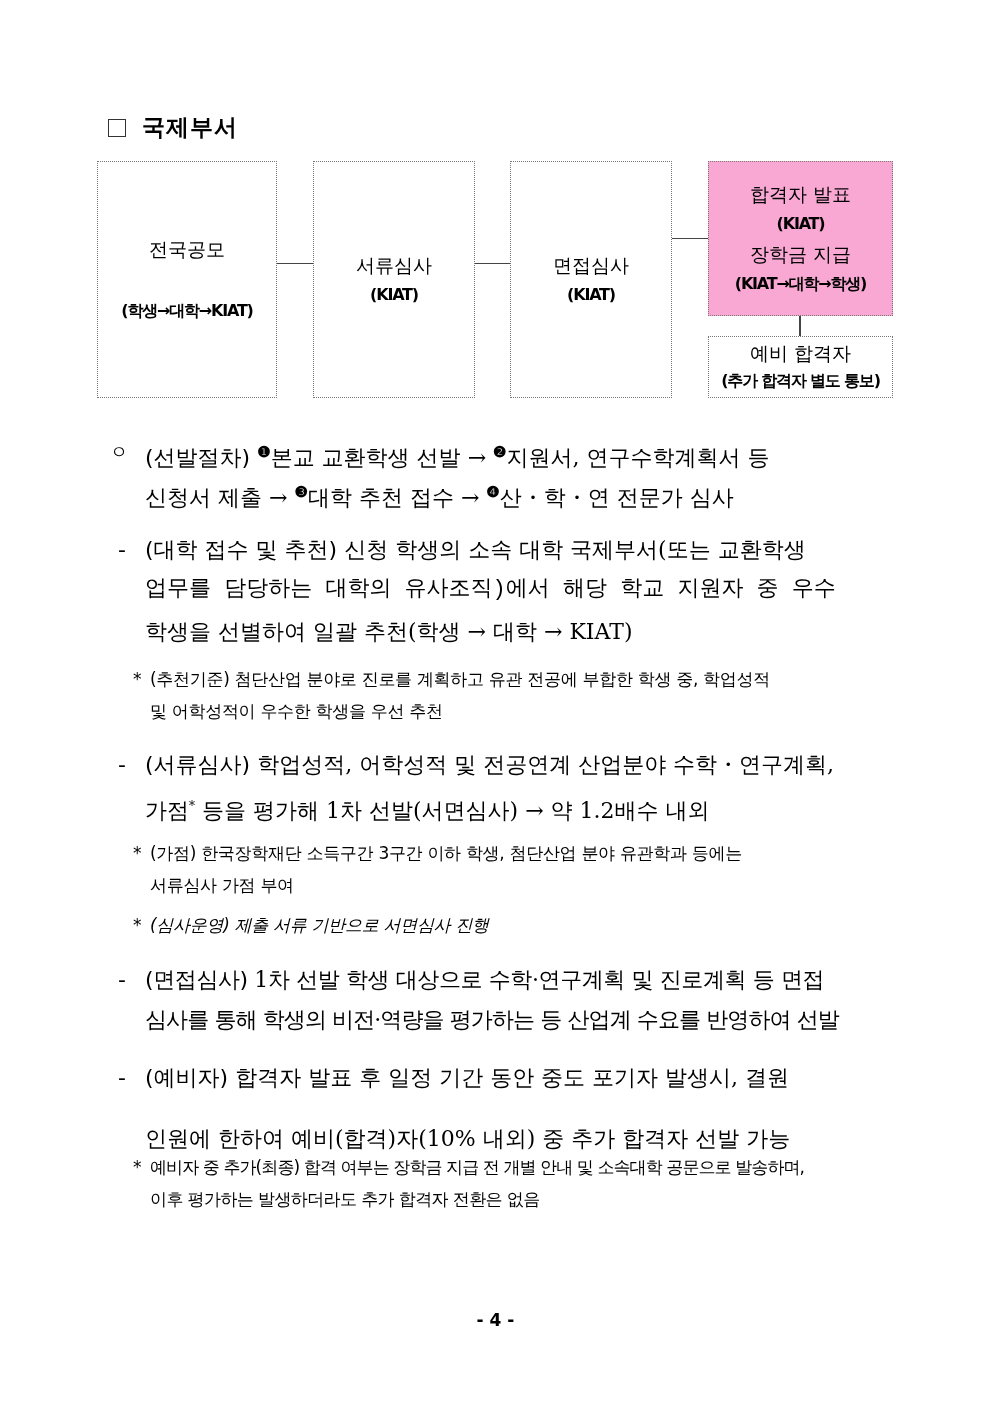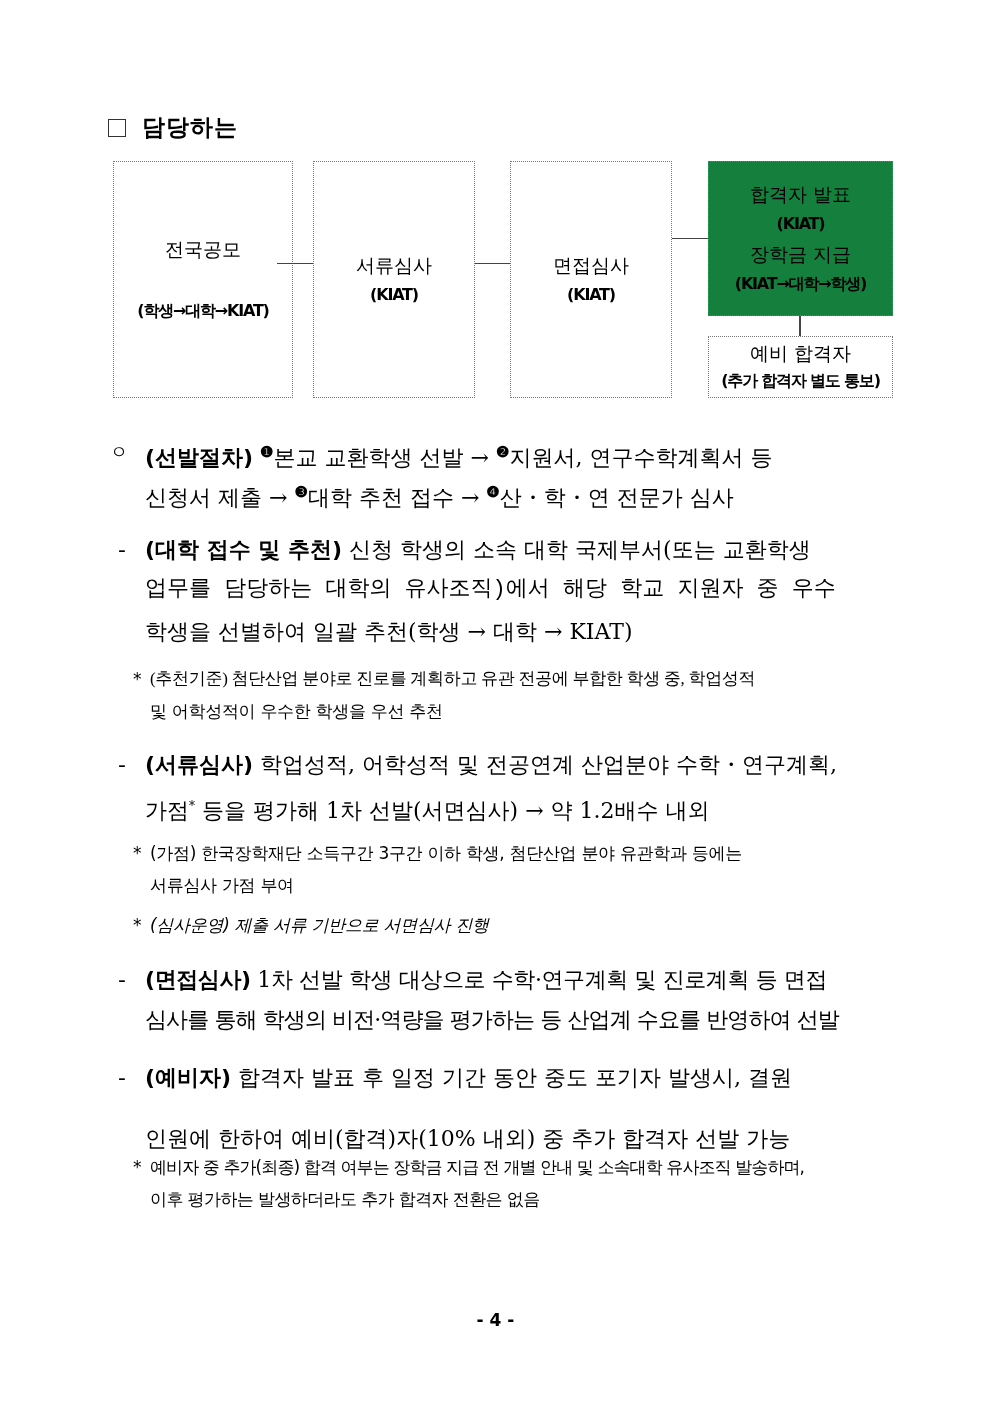--- a/index.html
+++ b/index.html
@@ -7,43 +7,43 @@
   .page { position: absolute; left: 0; top: 0; width: 991px; height: 1403px; }
   .sans { font-family: "DejaVu Sans", "Liberation Sans", sans-serif; }
   .serif { font-family: "DejaVu Serif", "Liberation Serif", serif; }
 
   .section-title { position: absolute; left: 108px; top: 112px; font-size: 23px; font-weight: bold; letter-spacing: 1px; display: flex; align-items: center; }
   .section-title .box { display: inline-block; width: 16px; height: 16px; border: 1.5px solid #333; margin-right: 16px; }
 
   .fbox { position: absolute; border: 1px dotted #777; box-sizing: border-box; display: flex; flex-direction: column; align-items: center; justify-content: center; text-align: center; background: #fff; }
   .fbox .t1 { font-size: 19px; line-height: 30px; }
   .fbox .t2 { font-size: 16px; font-weight: bold; letter-spacing: -1.2px; line-height: 30px; }
-  .fbox.hl { background: #15803d; }
+  .fbox.hl { background: #f9a8d4; }
   .hline { position: absolute; height: 1px; background: #444; }
   .vline { position: absolute; width: 2px; background: #444; }
 
   .para { position: absolute; font-size: 22px; line-height: 40px; text-align: justify; }
-  .para b { font-weight: bold; }
+  .para b { font-weight: normal; }
   .note { position: absolute; font-size: 17px; line-height: 30px; letter-spacing: -0.3px; }
   .pageno { position: absolute; left: 0; width: 991px; top: 1310px; text-align: center; font-size: 17px; font-weight: bold; }
   .num { font-size: 15px; vertical-align: 8px; font-weight: bold; }
   sup { font-size: 12px; }
 </style>
 </head>
 <body>
 
 <div class="page">
 
   <div class="section-title sans">
     <span class="box"></span>
-    <span>담당하는</span>
+    <span>국제부서</span>
   </div>
 
   <div>
-    <div class="fbox sans" style="left:113px;top:161px;width:180px;height:237px;gap:32px;">
+    <div class="fbox sans" style="left:97px;top:161px;width:180px;height:237px;gap:32px;">
       <div class="t1">전국공모</div>
       <div class="t2">(학생→대학→KIAT)</div>
     </div>
     <div class="hline" style="left:277px;top:263px;width:36px;"></div>
 
     <div class="fbox sans" style="left:313px;top:161px;width:162px;height:237px;">
       <div class="t1">서류심사</div>
       <div class="t2">(KIAT)</div>
     </div>
     <div class="hline" style="left:475px;top:263px;width:35px;"></div>
@@ -86,21 +86,21 @@
   </div>
 
   <div>
     <span class="para sans" style="left:118px;top:530px;">-</span>
     <div class="para serif" style="left:145px;top:530px;width:752px;">
       <b class="sans">(대학 접수 및 추천)</b><span> 신청 학생의 소속 대학 국제부서(또는 교환학생</span>
     </div>
     <div class="para serif" style="left:145px;top:570px;width:752px;font-family:Liberation Mono, monospace;">업무를 담당하는 대학의 유사조직)에서 해당 학교 지원자 중 우수</div>
     <div class="para serif" style="left:145px;top:612px;width:752px;">학생을 선별하여 일괄 추천(학생 → 대학 → KIAT)</div>
     <span class="note sans" style="left:133px;top:664px;">*</span>
-    <div class="note sans" style="left:150px;top:664px;width:747px;font-family:Liberation Serif, serif;">(추천기준) 첨단산업 분야로 진로를 계획하고 유관 전공에 부합한 학생 중, 학업성적</div>
+    <div class="note sans" style="left:150px;top:664px;width:747px;">(추천기준) 첨단산업 분야로 진로를 계획하고 유관 전공에 부합한 학생 중, 학업성적</div>
     <div class="note sans" style="left:150px;top:696px;">및 어학성적이 우수한 학생을 우선 추천</div>
   </div>
 
   <div>
     <span class="para sans" style="left:118px;top:745px;">-</span>
     <div class="para serif" style="left:145px;top:745px;width:752px;">
       <b class="sans">(서류심사)</b><span> 학업성적, 어학성적 및 전공연계 산업분야 수학・연구계획,</span>
     </div>
     <div class="para serif" style="left:145px;top:786px;width:752px;">
       <span>가점</span><sup>*</sup><span> 등을 평가해 1차 선발(서면심사) → 약 1.2배수 내외</span>
@@ -120,18 +120,18 @@
     <div class="para serif" style="left:145px;top:1000px;width:760px;letter-spacing:-0.9px;">심사를 통해 학생의 비전·역량을 평가하는 등 산업계 수요를 반영하여 선발</div>
   </div>
 
   <div>
     <span class="para sans" style="left:118px;top:1058px;">-</span>
     <div class="para serif" style="left:145px;top:1058px;width:752px;">
       <b class="sans">(예비자)</b><span> 합격자 발표 후 일정 기간 동안 중도 포기자 발생시, 결원</span>
     </div>
     <div class="para serif" style="left:145px;top:1099px;width:752px;margin-top:20px;">인원에 한하여 예비(합격)자(10% 내외) 중 추가 합격자 선발 가능</div>
     <span class="note sans" style="left:133px;top:1152px;">*</span>
-    <div class="note sans" style="left:150px;top:1152px;width:750px;letter-spacing:-0.9px;">예비자 중 추가(최종) 합격 여부는 장학금 지급 전 개별 안내 및 소속대학 유사조직 발송하며,</div>
+    <div class="note sans" style="left:150px;top:1152px;width:750px;letter-spacing:-0.9px;">예비자 중 추가(최종) 합격 여부는 장학금 지급 전 개별 안내 및 소속대학 공문으로 발송하며,</div>
     <div class="note sans" style="left:150px;top:1184px;letter-spacing:-0.6px;">이후 평가하는 발생하더라도 추가 합격자 전환은 없음</div>
   </div>
 
   <div class="pageno sans">- 4 -</div>
 </div>
 
 </body></html>

